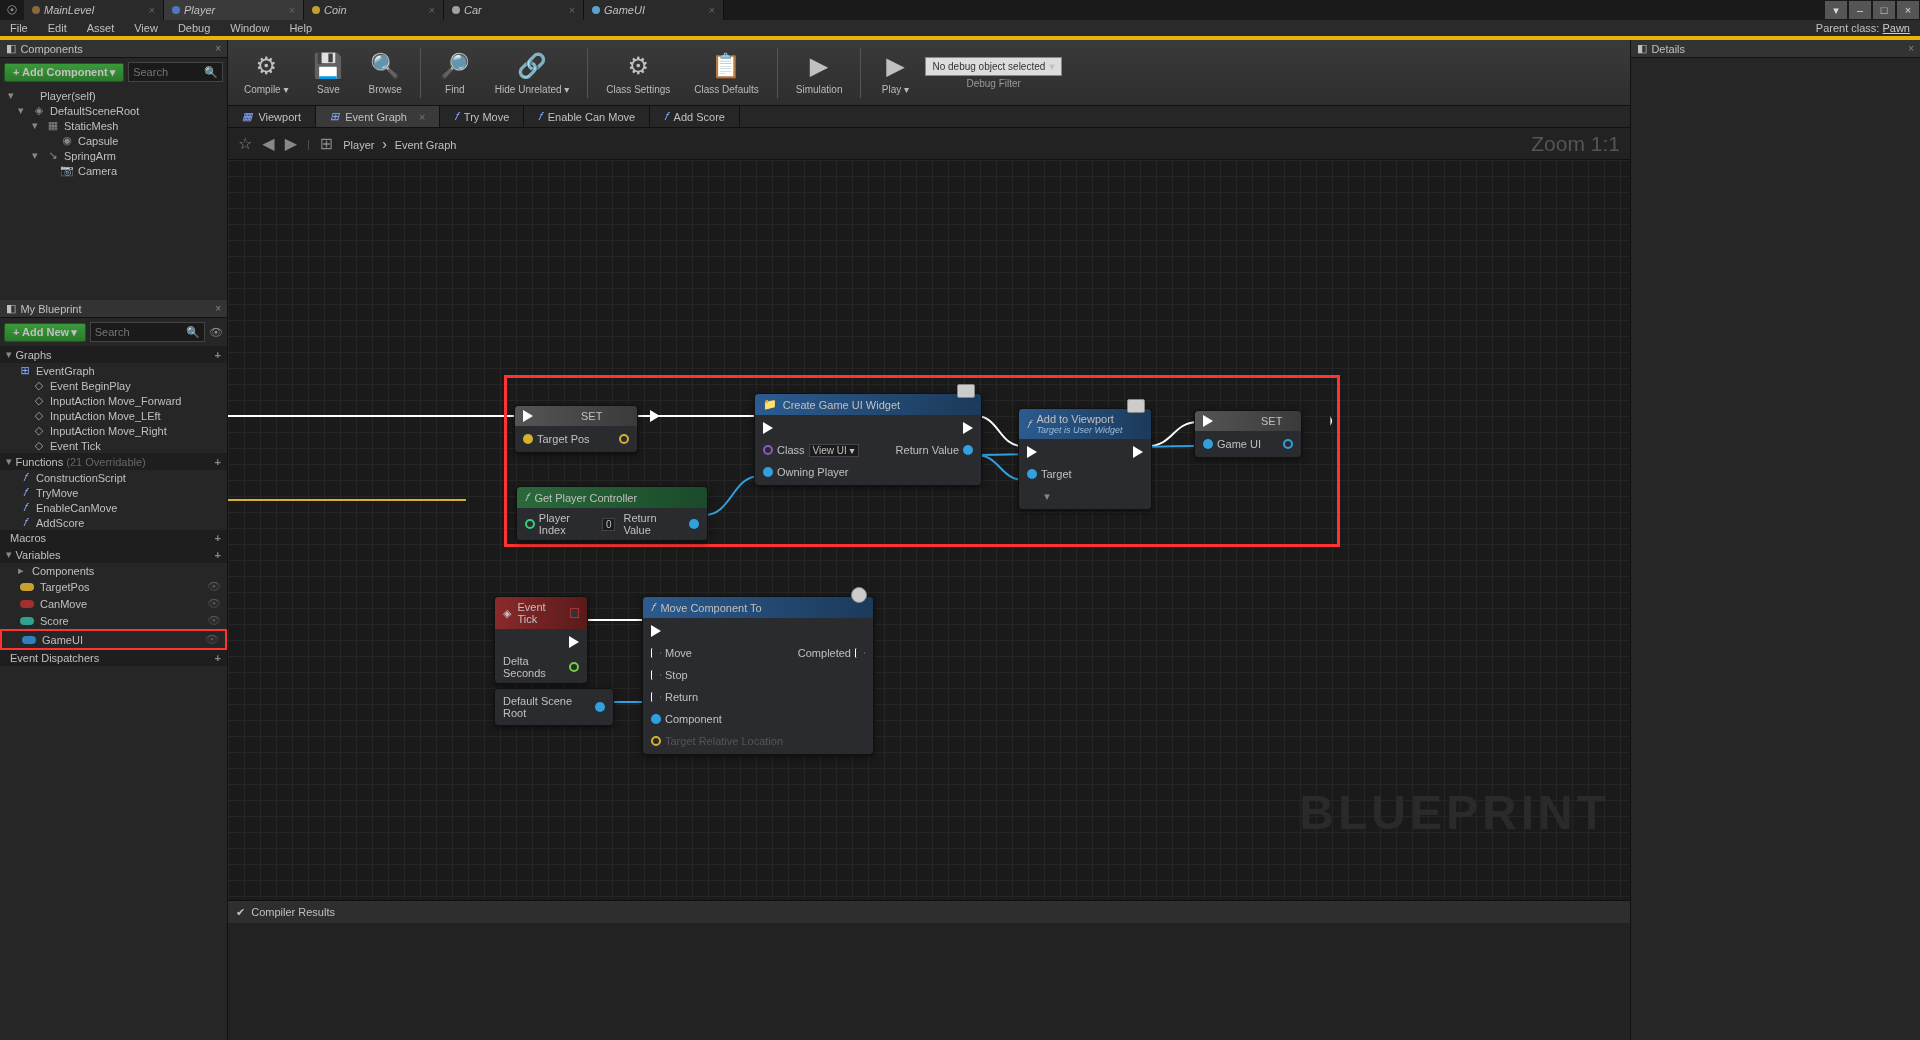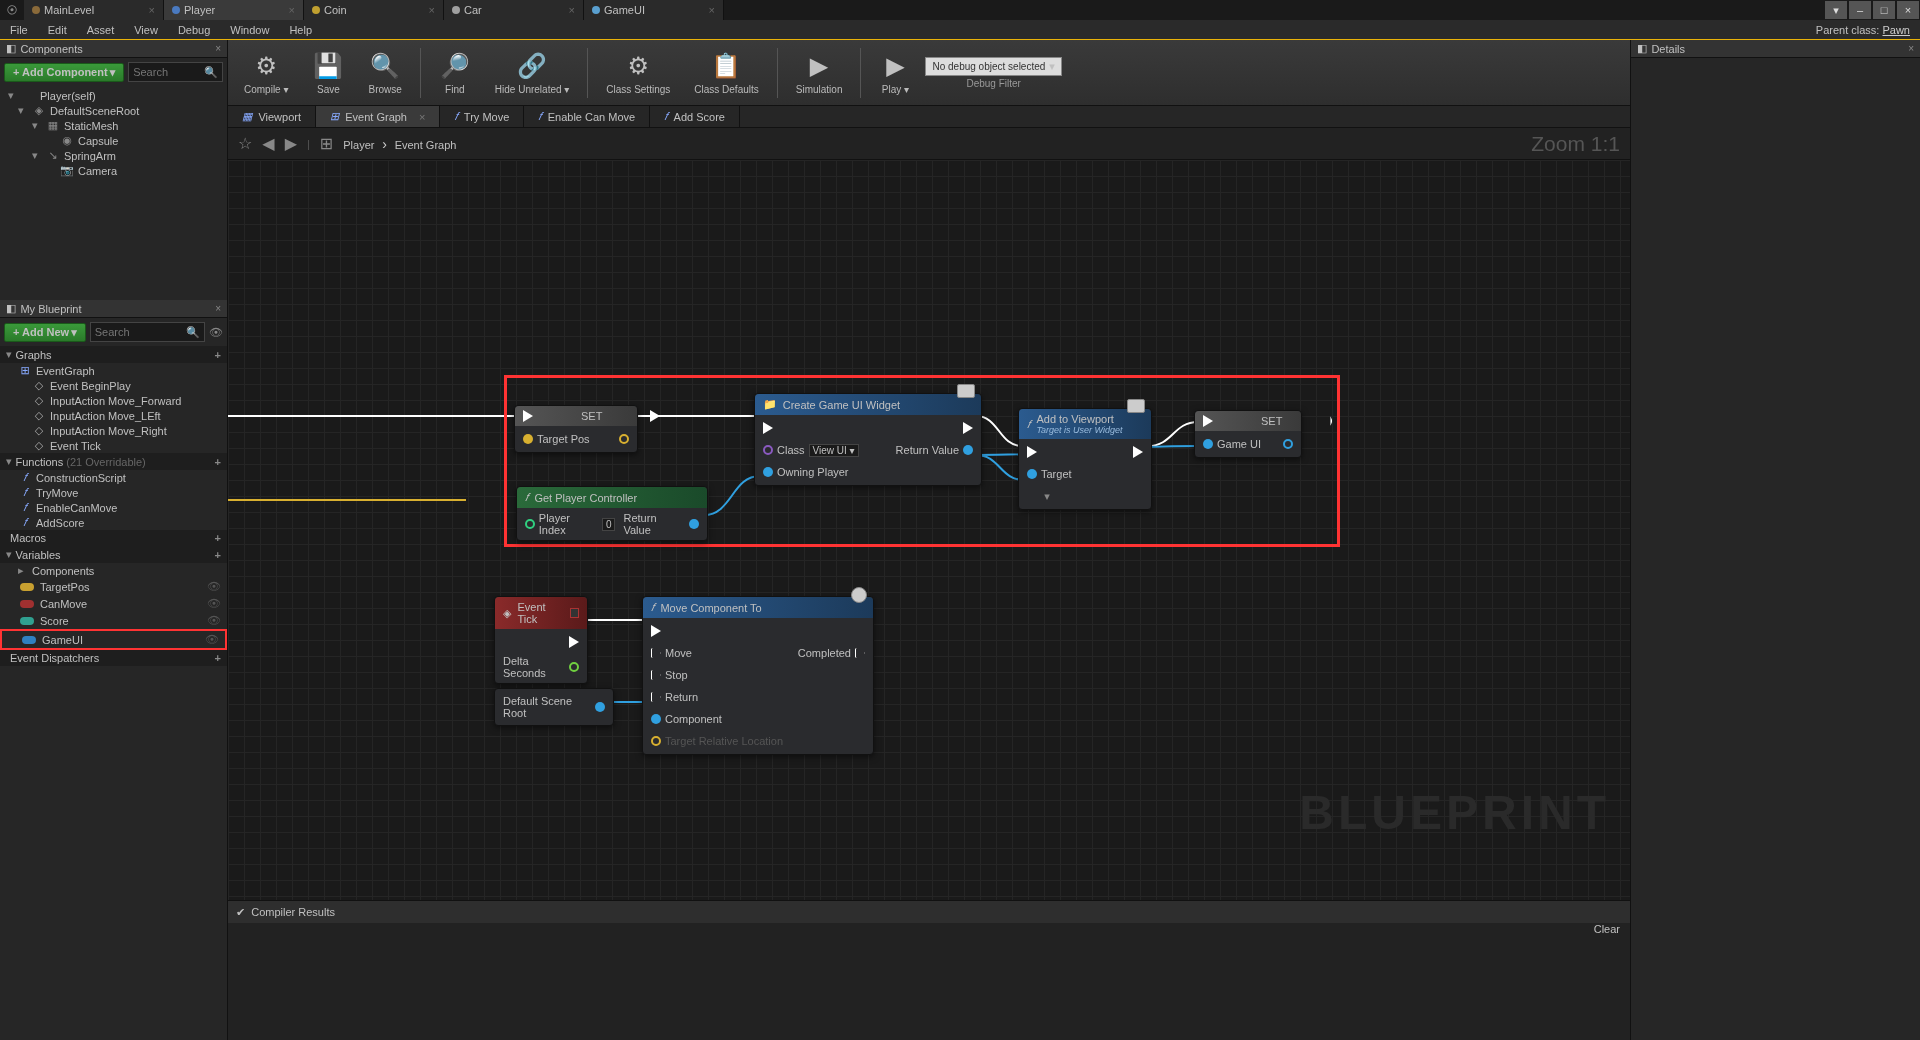--- a/index.html
+++ b/index.html
@@ -1,25 +1,25 @@
 <!DOCTYPE html>
 <html><head>
 <meta charset="utf-8">
 <style>
 * { margin:0; padding:0; box-sizing:border-box; font-family:"Segoe UI",Tahoma,sans-serif; font-size:11px; color:#c0c0c0; user-select:none; }
 body { background:#1a1a1a; width:1920px; height:1040px; overflow:hidden; }
 .titlebar { height:20px; background:#1a1a1a; display:flex; align-items:center; }
 .titlebar .logo { width:24px; height:20px; display:flex; align-items:center; justify-content:center; color:#888; }
-.tabgroup { display:flex; height:20px; }
+.tabgroup { display:flex; height:20px;font-style:italic; }
 .tab { min-width:140px; padding:0 8px; background:#2a2a2a; border-right:1px solid #111; display:flex; align-items:center; gap:4px; cursor:pointer; position:relative; }
 .tab.active { background:#3a3a3a; }
 .tab .dot { width:8px; height:8px; border-radius:50%; }
 .winctrls { margin-left:auto; display:flex; }
 .winctrls .wc { width:22px; height:18px; background:#555; margin:1px; display:flex; align-items:center; justify-content:center; color:#ddd; cursor:pointer; }
-.menubar { height:20px; background:#2a2a2a; display:flex; align-items:center; border-bottom:1px solid #eab308;justify-content:space-between; }
+.menubar { height:20px; background:#2a2a2a; display:flex; align-items:center; border-bottom:4px solid #eab308;justify-content:space-between; }
 .menubar .mi { padding:0 10px; cursor:pointer; }
 .menubar .parentclass { margin-left:auto; padding-right:10px; color:#888; }
 .menubar .parentclass .cls { color:#ccc; text-decoration:underline; }
 .main { display:flex; height:calc(100% - 40px); }
 .leftcol { width:228px; display:flex; flex-direction:column; background:#262626; border-right:1px solid #111; }
 .panelhdr { height:18px; background:#333; display:flex; align-items:center; gap:4px; padding:0 6px; font-size:10px; border-bottom:1px solid #111; }
 .panelhdr .closex { font-size:10px; color:#888; }
 .addbar { display:flex; gap:4px; padding:4px; align-items:center; }
 .btn-green { background:linear-gradient(#3a9a3a,#2a7a2a); border:1px solid #1a5a1a; padding:2px 8px; border-radius:2px; color:#fff; font-weight:bold; cursor:pointer; display:flex; align-items:center; gap:2px; }
 .searchbox { flex:1; background:#1a1a1a; border:1px solid #444; height:20px; display:flex; align-items:center; padding:0 4px; }
@@ -607,23 +607,20 @@
             </div>
           </div>
         </div>
       </div>
 
     <div class="compiler">
       <div class="chdr">
           <span>✔</span>
           <span>Compiler Results</span>
         </div>
-      <div class="cfoot">
-          <span>Clear</span>
-        </div>
     </div>
   </div>
 
   <div class="rightcol">
     <div class="panelhdr">
       <span>◧</span>
       <span>Details</span>
       <span class="closex" style="margin-left:auto">×</span>
     </div>
   </div>

